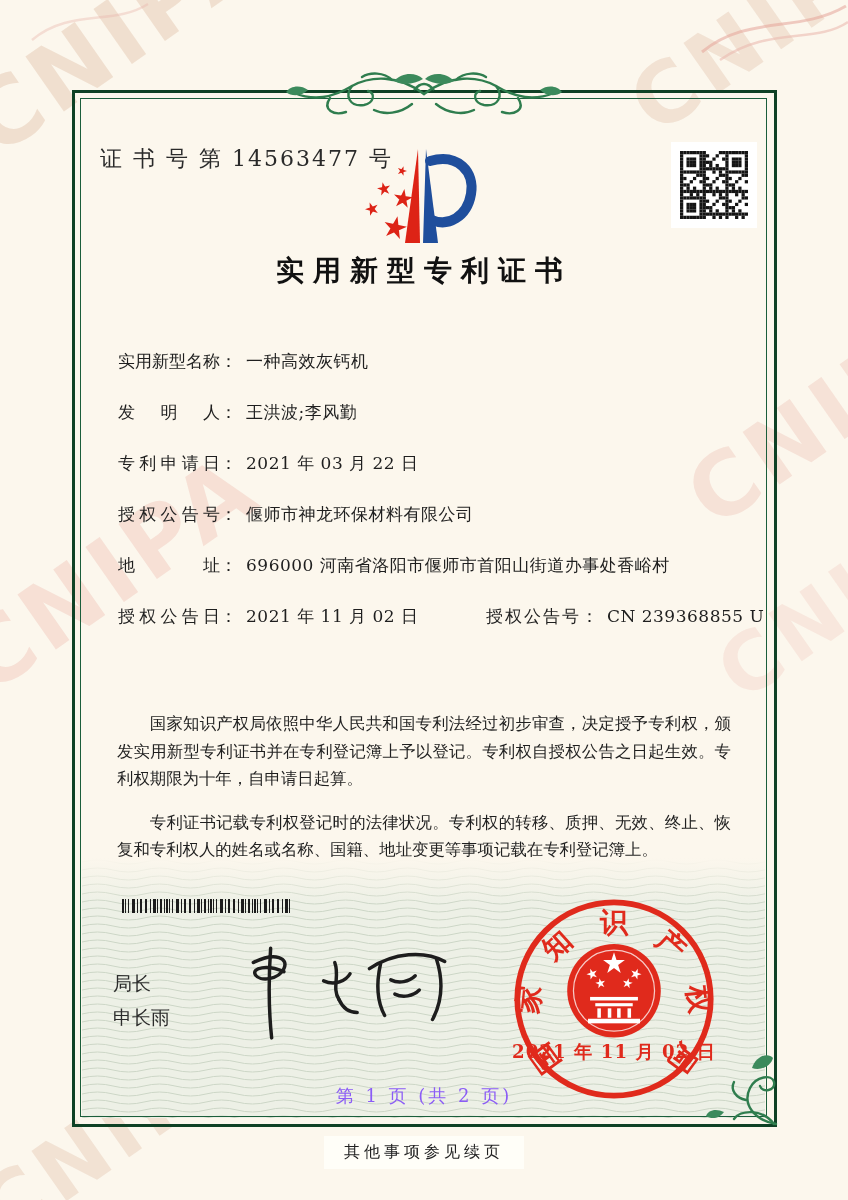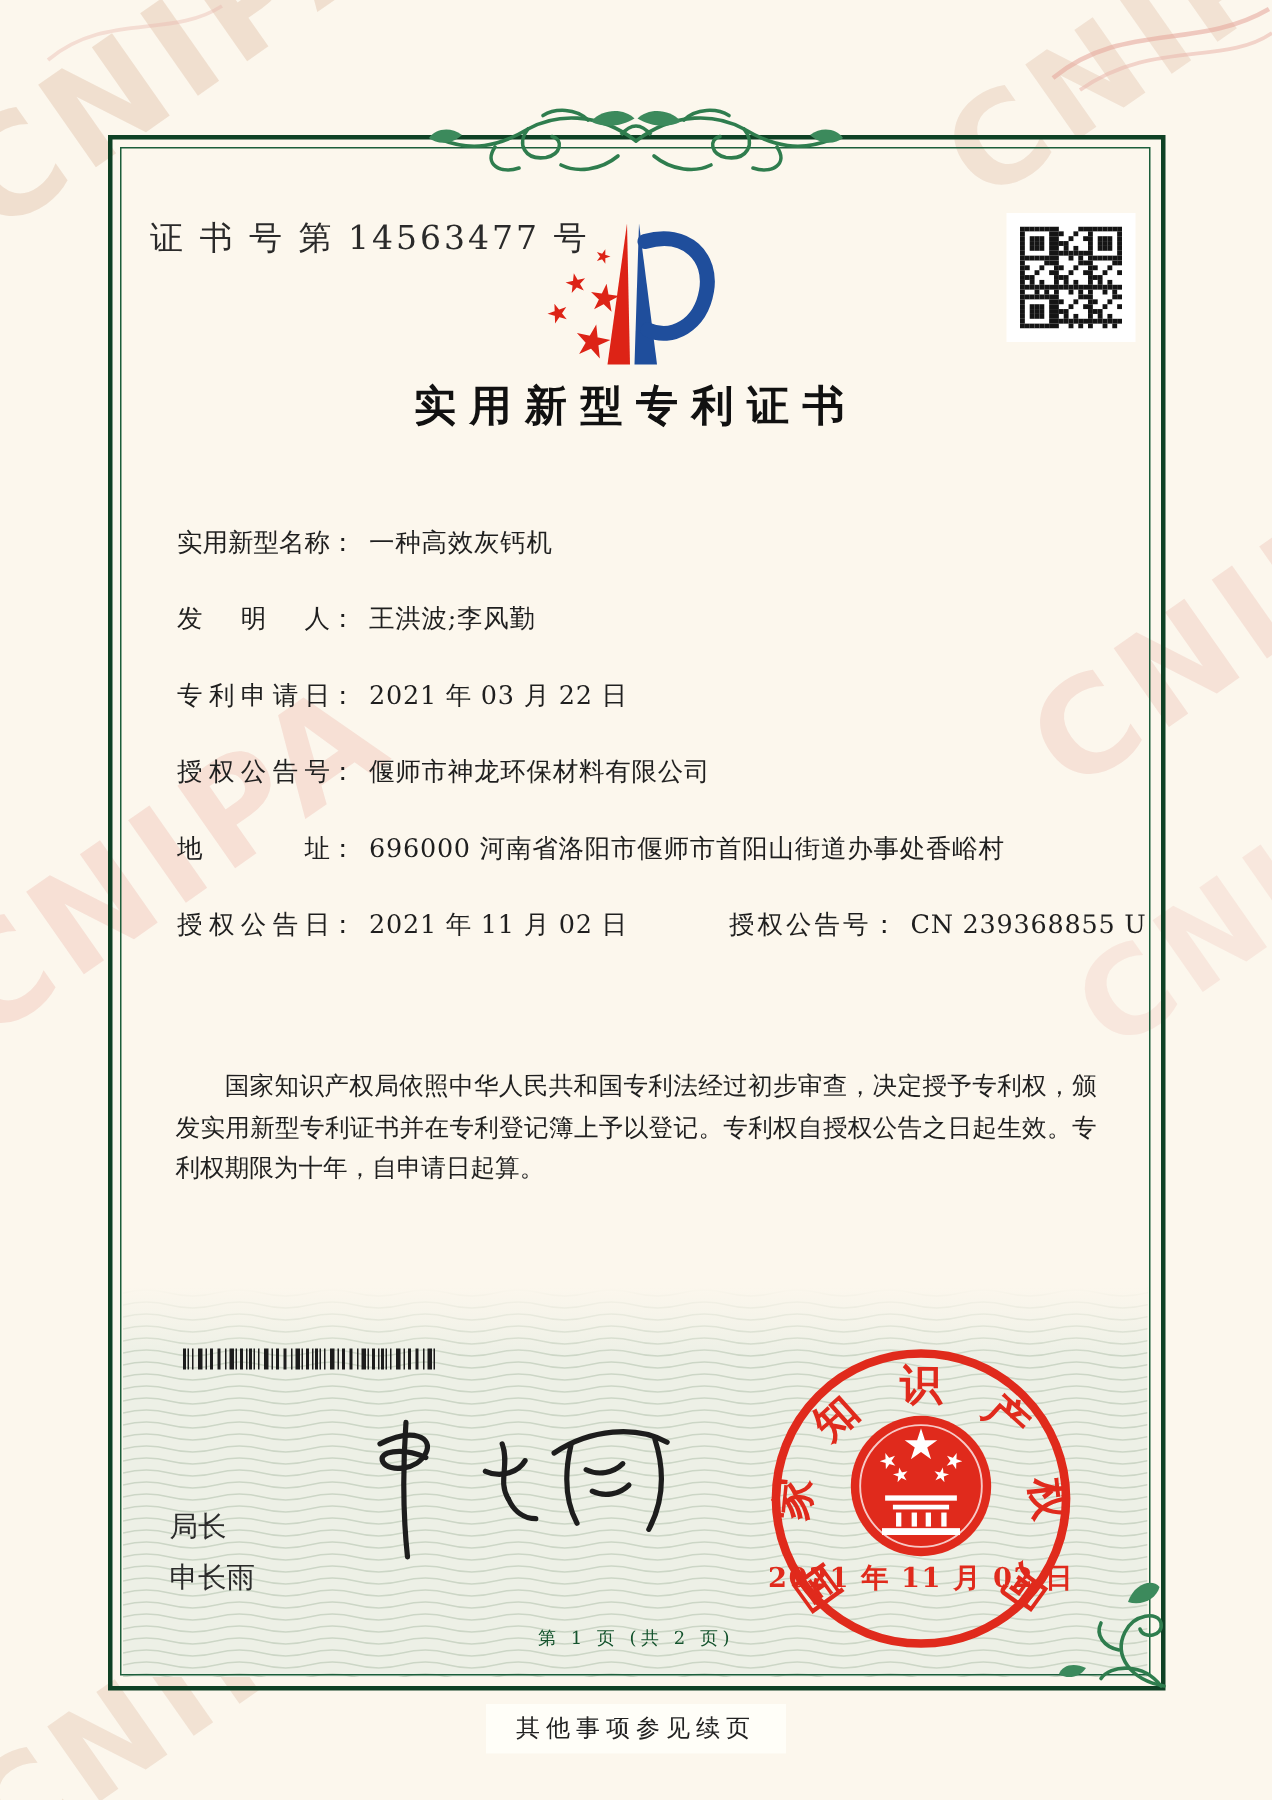--- a/index.html
+++ b/index.html
@@ -54,31 +54,31 @@
 
   .paras{position:absolute;left:101px;top:694px;width:646px;font-size:16.4px;
          line-height:27.6px;text-align:justify;}
   .paras p{margin:16px;text-indent:2em;}
 
   .barcode{position:absolute;left:122px;top:899px;height:14px;width:220px;font-size:0;white-space:nowrap;}
   .barcode span{display:inline-block;height:100%;background:#1c1c1c;vertical-align:top;}
 
   .commissioner{position:absolute;left:113px;top:966px;
                 font-family:"DejaVu Sans","Liberation Sans",sans-serif;
-                font-size:19px;color:#2b2b2b;line-height:34px;margin-top:35px;}
+                font-size:19px;color:#2b2b2b;line-height:34px;}
   .signature{position:absolute;left:222px;top:932px;width:250px;height:112px;}
 
   .seal{position:absolute;left:510px;top:895px;width:208px;height:208px;}
   .seal-ring-char{font-size:27px;font-weight:bold;fill:#e02a1c;text-anchor:middle;
                   font-family:"DejaVu Serif","Liberation Serif",serif;}
   .seal-date{font-size:17.5px;font-weight:bold;fill:#e02a1c;text-anchor:middle;
              font-family:"DejaVu Serif","Liberation Serif",serif;letter-spacing:1px;}
 
   .page-num{position:absolute;left:0;top:1084px;width:848px;text-align:center;
-            font-size:12px;letter-spacing:3px;color:#14532d;}
+            font-size:18px;letter-spacing:3px;color:#8b5cf6;}
 
   .footer-note{position:absolute;left:0;top:1136px;width:848px;text-align:center;}
   .footer-note span{display:inline-block;background:rgba(255,254,249,.92);
             padding:6px 20px;font-size:16px;letter-spacing:4px;color:#222;}
 </style>
 </head>
 <body>
 
 <div class="page">
 
@@ -438,20 +438,21 @@
       <span class="flabel">地址</span><span class="fcolon">：</span><span class="fvalue">696000 河南省洛阳市偃师市首阳山街道办事处香峪村</span>
     </div>
     <div class="frow frow-double">
       <span class="fgroup1"><span class="flabel">授权公告日</span><span class="fcolon">：</span><span class="fvalue">2021 年 11 月 02 日</span></span>
       <span class="fgroup2"><span class="flabel2">授权公告号</span><span class="fcolon">：</span><span class="fvalue">CN 239368855 U</span></span>
     </div>
   </div>
 
   <div class="paras">
     <p>国家知识产权局依照中华人民共和国专利法经过初步审查，决定授予专利权，颁发实用新型专利证书并在专利登记簿上予以登记。专利权自授权公告之日起生效。专利权期限为十年，自申请日起算。</p>
+    <p>专利证书记载专利权登记时的法律状况。专利权的转移、质押、无效、终止、恢复和专利权人的姓名或名称、国籍、地址变更等事项记载在专利登记簿上。</p>
   </div>
 
   <div class="barcode" id="barcode"><span style="width: 2px; margin-right: 1px;"></span><span style="width: 1px; margin-right: 2px;"></span><span style="width: 1px; margin-right: 3px;"></span><span style="width: 3px; margin-right: 2px;"></span><span style="width: 1px; margin-right: 2px;"></span><span style="width: 2px; margin-right: 3px;"></span><span style="width: 2px; margin-right: 3px;"></span><span style="width: 1px; margin-right: 2px;"></span><span style="width: 3px; margin-right: 1px;"></span><span style="width: 1px; margin-right: 2px;"></span><span style="width: 2px; margin-right: 2px;"></span><span style="width: 1px; margin-right: 1px;"></span><span style="width: 2px; margin-right: 1px;"></span><span style="width: 1px; margin-right: 2px;"></span><span style="width: 1px; margin-right: 3px;"></span><span style="width: 3px; margin-right: 2px;"></span><span style="width: 1px; margin-right: 2px;"></span><span style="width: 2px; margin-right: 3px;"></span><span style="width: 2px; margin-right: 3px;"></span><span style="width: 1px; margin-right: 2px;"></span><span style="width: 3px; margin-right: 1px;"></span><span style="width: 1px; margin-right: 2px;"></span><span style="width: 2px; margin-right: 2px;"></span><span style="width: 1px; margin-right: 1px;"></span><span style="width: 2px; margin-right: 1px;"></span><span style="width: 1px; margin-right: 2px;"></span><span style="width: 1px; margin-right: 3px;"></span><span style="width: 3px; margin-right: 2px;"></span><span style="width: 1px; margin-right: 2px;"></span><span style="width: 2px; margin-right: 3px;"></span><span style="width: 2px; margin-right: 3px;"></span><span style="width: 1px; margin-right: 2px;"></span><span style="width: 3px; margin-right: 1px;"></span><span style="width: 1px; margin-right: 2px;"></span><span style="width: 2px; margin-right: 2px;"></span><span style="width: 1px; margin-right: 1px;"></span><span style="width: 2px; margin-right: 1px;"></span><span style="width: 1px; margin-right: 2px;"></span><span style="width: 1px; margin-right: 3px;"></span><span style="width: 3px; margin-right: 2px;"></span><span style="width: 1px; margin-right: 2px;"></span><span style="width: 2px; margin-right: 3px;"></span><span style="width: 2px; margin-right: 3px;"></span><span style="width: 1px; margin-right: 2px;"></span><span style="width: 3px; margin-right: 1px;"></span><span style="width: 1px; margin-right: 2px;"></span></div>
 
   <div class="commissioner">
     <div>局长</div>
     <div>申长雨</div>
   </div>
 
   <svg class="signature" viewBox="0 0 240 110">

